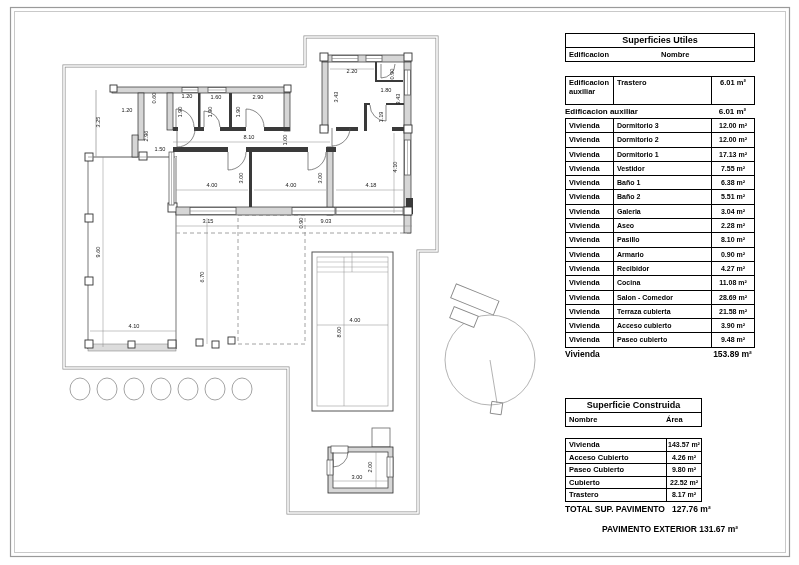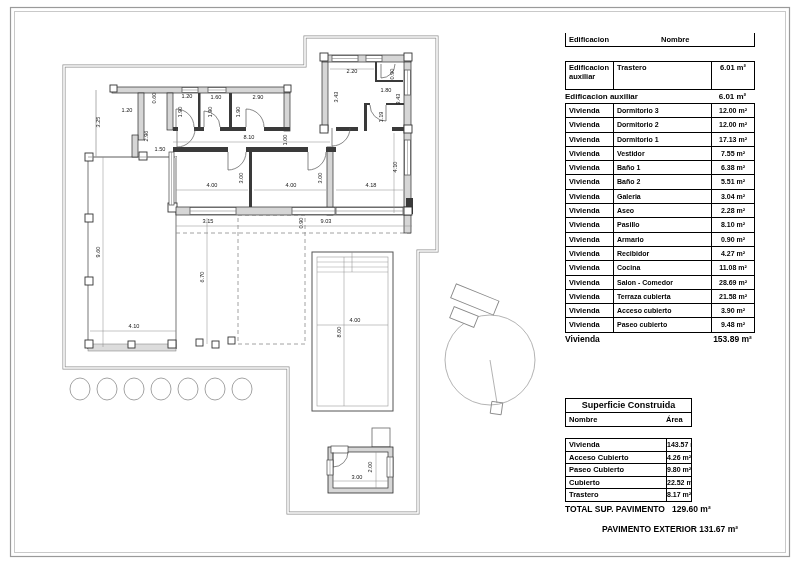--- a/index.html
+++ b/index.html
@@ -10,21 +10,21 @@
   .blackwall{fill:#3a3a3a;stroke:none;}
   .greyline{stroke:#999;stroke-width:.8;fill:none;}
   .door{stroke:#555;stroke-width:.7;fill:none;}
   .win{fill:#fff;stroke:#444;stroke-width:.7;}
   .winline{stroke:#777;stroke-width:.5;}
   .pillar{fill:#fff;stroke:#333;stroke-width:.9;}
   .dimline{stroke:#8a8a8a;stroke-width:.5;}
   
   .tbl{position:absolute;color:#000;}
   .t1{left:565px;top:33px;width:190px;}
-  .t2{left:565px;top:398px;width:127px;}
+  .t2{left:565px;top:398px;width:137px;}
   .title{border:1px solid #000;height:13px;line-height:13px;text-align:center;font-weight:bold;font-size:9px;}
   .hdr{border:1px solid #000;border-top:none;display:grid;height:13px;line-height:13px;font-weight:bold;font-size:7.5px;}
   .t1 .hdr{grid-template-columns:47px 98px 1fr;gap:45px;}
   .t2 .hdr{grid-template-columns:100px 1fr;}
   .hdr span{padding-left:3px;}
   .hdr .ar{padding-left:0;text-align:left;}
   .gap14{height:14px;}
   .gap11{height:11px;}
   .gbox{border:1px solid #000;display:grid;grid-template-columns:47px 98px 1fr;height:27px;font-weight:bold;font-size:7.5px;}
   .gbox span{padding:1px 0 0 3px;}
@@ -258,20 +258,21 @@
       <text transform="translate(204,277) rotate(-90)" class="dim">6.70</text>
       <text transform="translate(134,328) rotate(0)" class="dim">4.10</text>
       <text transform="translate(355,322) rotate(0)" class="dim">4.00</text>
       <text transform="translate(341,332) rotate(-90)" class="dim">8.00</text>
       <text transform="translate(357,479) rotate(0)" class="dim">3.00</text>
       <text transform="translate(372,467) rotate(-90)" class="dim">2.00</text>
     </g>
 </svg>
 
 <div class="tbl t1">
+  <div class="title">Superficies Utiles</div>
   <div class="hdr">
     <span>Edificacion</span>
     <span class="bl">Nombre</span>
     <span class="ar">Área</span>
   </div>
   <div class="gap14"></div>
   <div class="gbox">
     <span>Edificacion auxiliar</span>
     <span class="bl">Trastero</span>
     <span class="bl ar">6.01 m²</span>
@@ -391,17 +392,17 @@
       <div class="trow">
         <span class="c1">Cubierto</span>
         <span class="c3 bl ar">22.52 m²</span>
       </div>
       <div class="trow">
         <span class="c1">Trastero</span>
         <span class="c3 bl ar">8.17 m²</span>
       </div>
     </div>
   <div class="tot2">
-    <span>TOTAL SUP. PAVIMENTO</span><span class="v">129.60 m²</span>
+    <span>TOTAL SUP. PAVIMENTO</span><span class="v">127.76 m²</span>
   </div>
 </div>
 
 <div class="pav">PAVIMENTO EXTERIOR 131.67 m²</div>
 
 </body></html>

